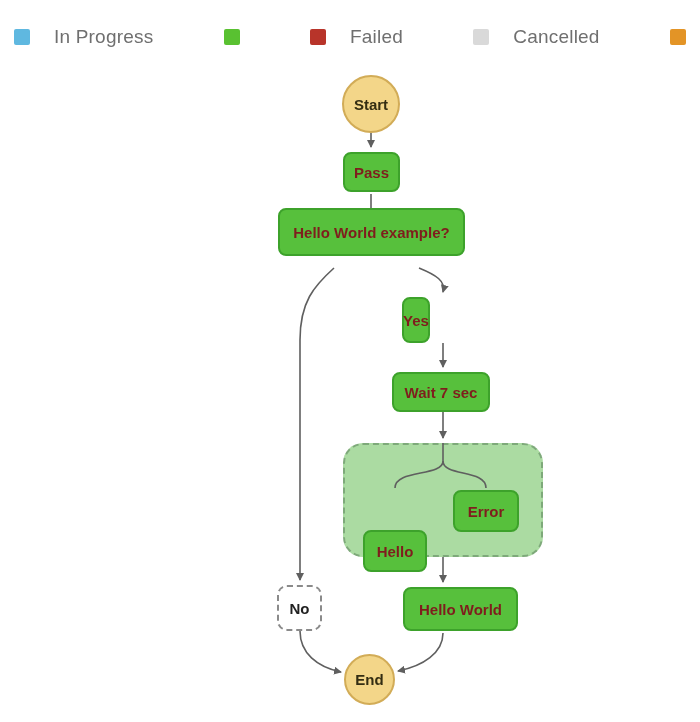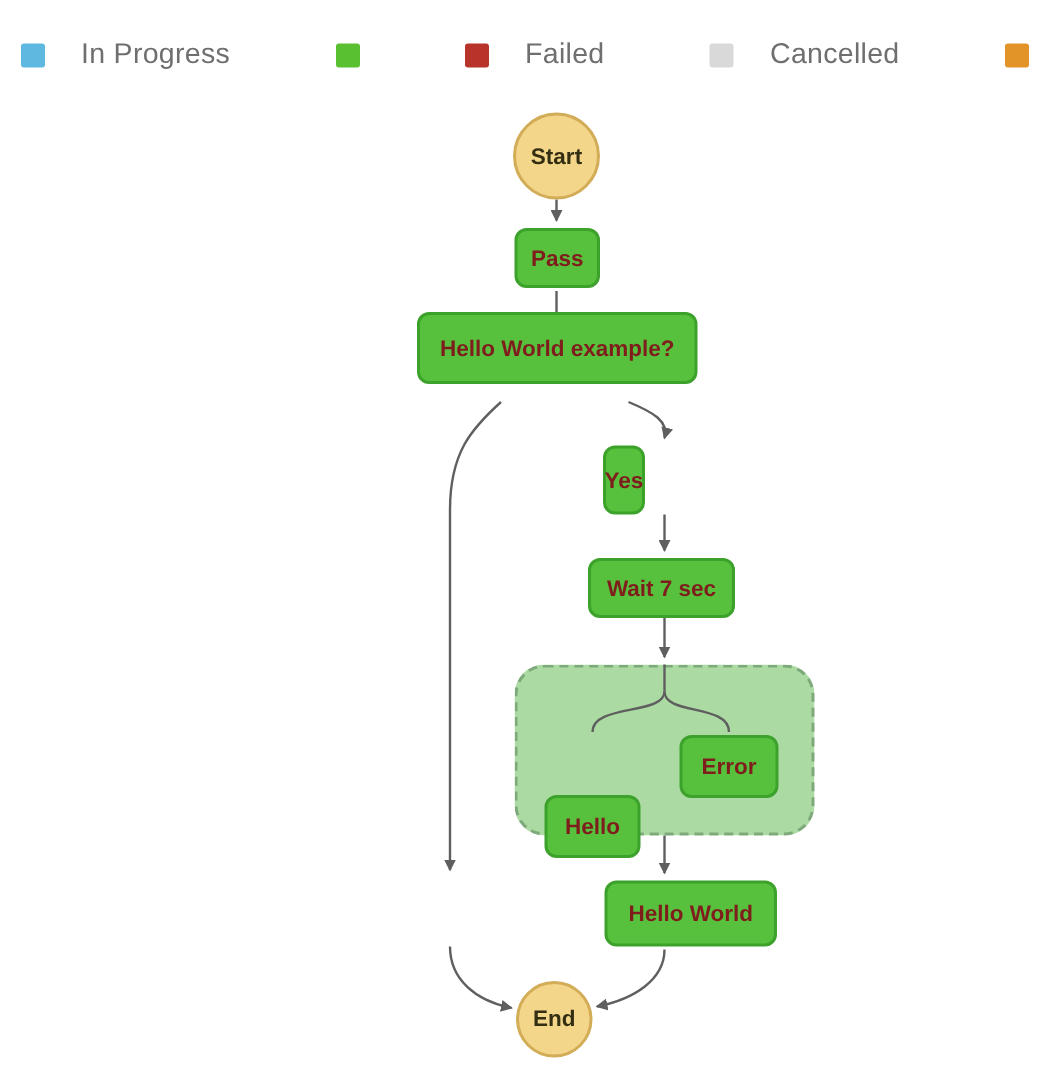--- a/index.html
+++ b/index.html
@@ -99,18 +99,19 @@
   <div class="node node-green node-choice">Hello World example?</div>
 
   <div class="node node-green node-yes">Yes</div>
 
   <div class="node node-green node-wait">Wait 7 sec</div>
 
   <div class="node node-green node-hello">Hello</div>
 
   <div class="node node-green node-world">Error</div>
 
+  <div class="node node-dashed node-no">No</div>
 
   <div class="node node-green node-helloworld">Hello World</div>
 
   <div class="node node-startend node-end">End</div>
 
 </div>
 
 </body></html>

